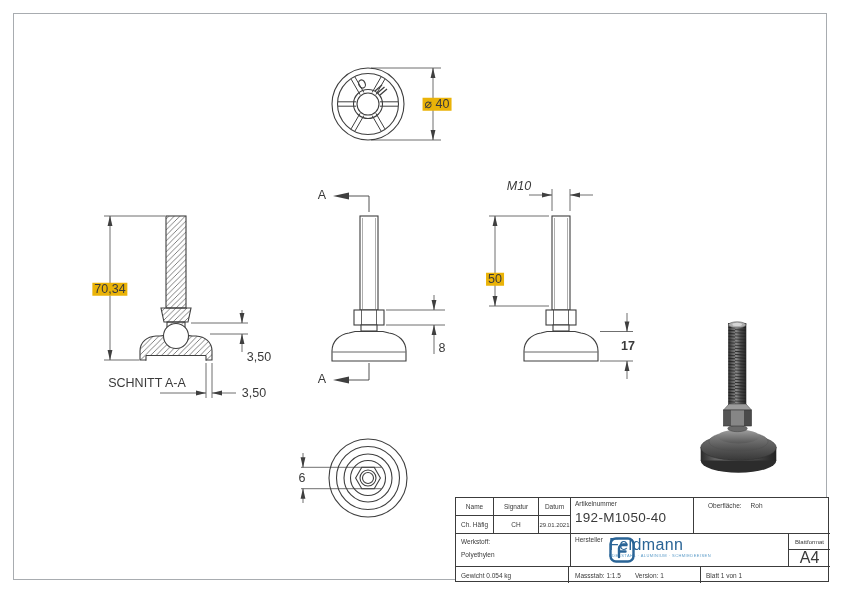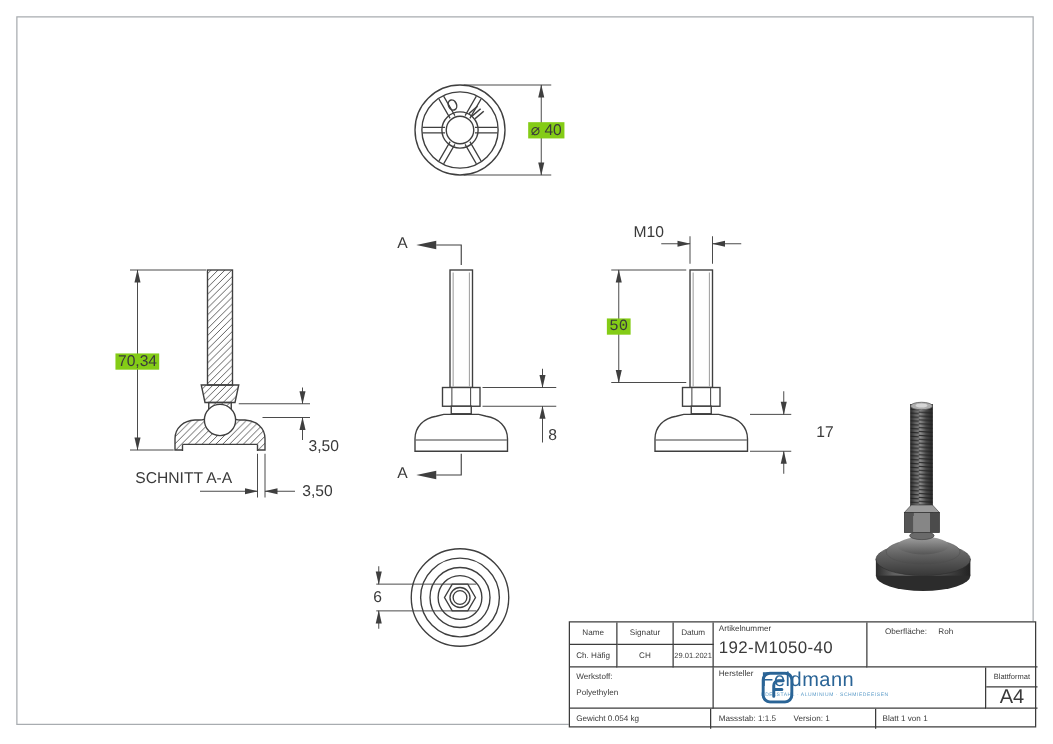--- a/index.html
+++ b/index.html
@@ -2,21 +2,21 @@
 <html><head>
 <meta charset="utf-8">
 <style>
   html,body{margin:0;padding:0;background:#fff;}
   #page{position:relative;width:842px;height:595px;background:#fff;overflow:hidden;
         font-family:"Liberation Sans",sans-serif;color:#3a3a3a;}
   #frame{position:absolute;left:13px;top:13px;width:814px;height:567px;
          border:1.4px solid #a8acb0;box-sizing:border-box;}
   svg{position:absolute;left:0;top:0;}
   .dim{position:absolute;transform:translate(-50%,-50%);font-size:12.5px;line-height:1;
-       color:#3a3a3a;background:#84cc16;padding:0 2px;white-space:nowrap;}
+       color:#3a3a3a;background:#eab308;padding:0 2px;white-space:nowrap;}
   .dim.nobg{background:transparent;}
   
   #tblock{position:absolute;left:455px;top:497px;width:374px;height:85px;
           border:1px solid #3c3c3c;box-sizing:border-box;background:#fff;padding-left:32px;}
   .tb-cell{position:absolute;box-sizing:border-box;font-size:6.5px;color:#3a3a3a;
            overflow:hidden;}
   .br{border-right:1px solid #3c3c3c;}
   .bb{border-bottom:1px solid #3c3c3c;}
   .tb-center{display:flex;align-items:center;justify-content:center;}
   .tb-left{display:flex;align-items:center;padding-left:5px;}
@@ -201,23 +201,23 @@
   </svg>
 
   <span class="dim" style="left:437px;top:104px;">⌀ 40</span>
   <span class="dim" style="left:110px;top:289px;">70,34</span>
   <span class="dim nobg" style="left:259px;top:357px;">3,50</span>
   <span class="dim nobg" style="left:254px;top:393px;">3,50</span>
   <span class="dim nobg" style="left:147px;top:383px;text-align:center;">SCHNITT A-A</span>
   <span class="dim nobg" style="left:322px;top:195px;">A</span>
   <span class="dim nobg" style="left:322px;top:379px;">A</span>
   <span class="dim nobg" style="left:442px;top:348px;">8</span>
-  <span class="dim nobg" style="left:519px;top:186px;">M10</span>
-  <span class="dim" style="left:495px;top:261px;font-family:Liberation Mono, monospace;">50</span>
-  <span class="dim nobg" style="left:660px;top:346px;">17</span>
+  <span class="dim nobg" style="left:519px;top:186px;font-style:italic;">M10</span>
+  <span class="dim" style="left:495px;top:279px;">50</span>
+  <span class="dim nobg" style="left:628px;top:346px;font-weight:bold;">17</span>
   <span class="dim nobg" style="left:302px;top:478px;">6</span>
 
   <div id="tblock">
     <div class="tb-cell br bb tb-center" style="left:0;top:0;width:38px;height:18px;">Name</div>
     <div class="tb-cell br bb tb-center" style="left:38px;top:0;width:45px;height:18px;">Signatur</div>
     <div class="tb-cell br bb tb-center" style="left:83px;top:0;width:32px;height:18px;">Datum</div>
     <div class="tb-cell br bb tb-center" style="left:0;top:18px;width:38px;height:18px;">Ch. Häfig</div>
     <div class="tb-cell br bb tb-center" style="left:38px;top:18px;width:45px;height:18px;">CH</div>
     <div class="tb-cell br bb tb-center" style="left:83px;top:18px;width:32px;height:18px;font-size:6px;">29.01.2021</div>
 

